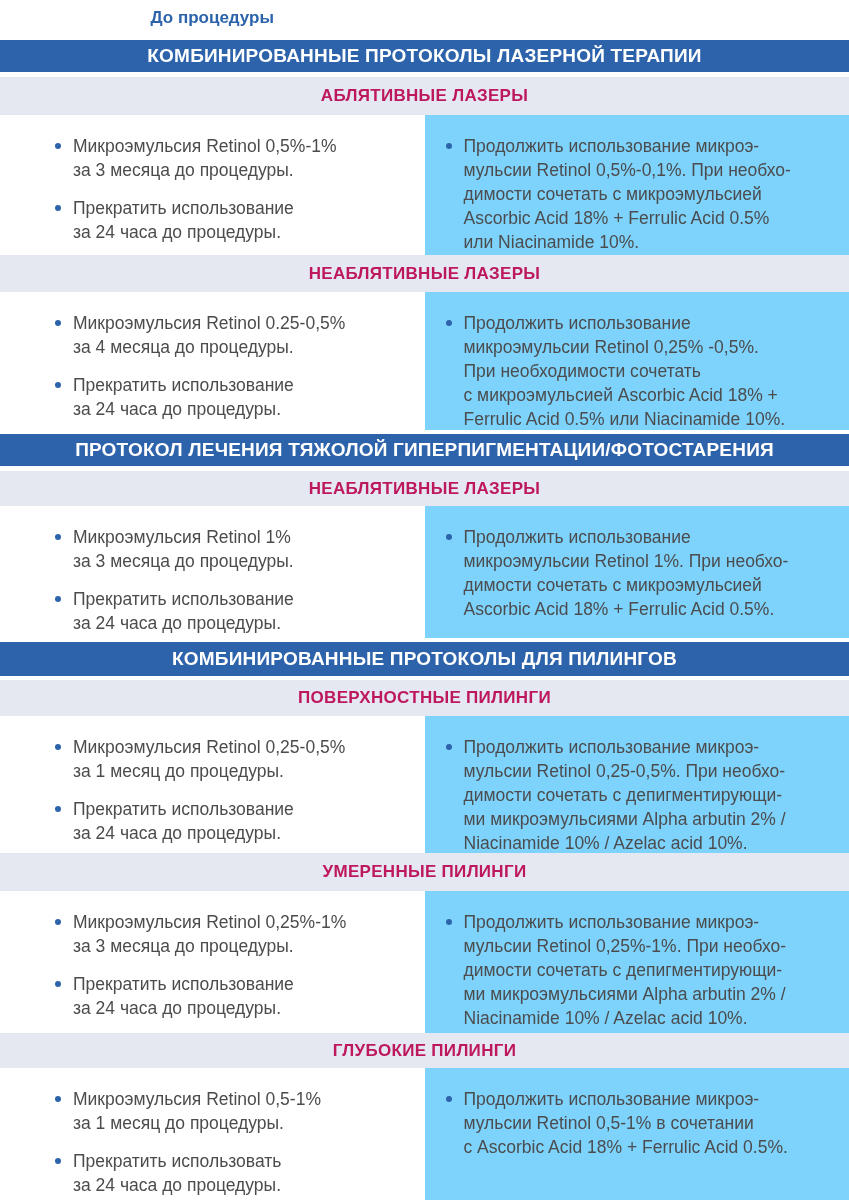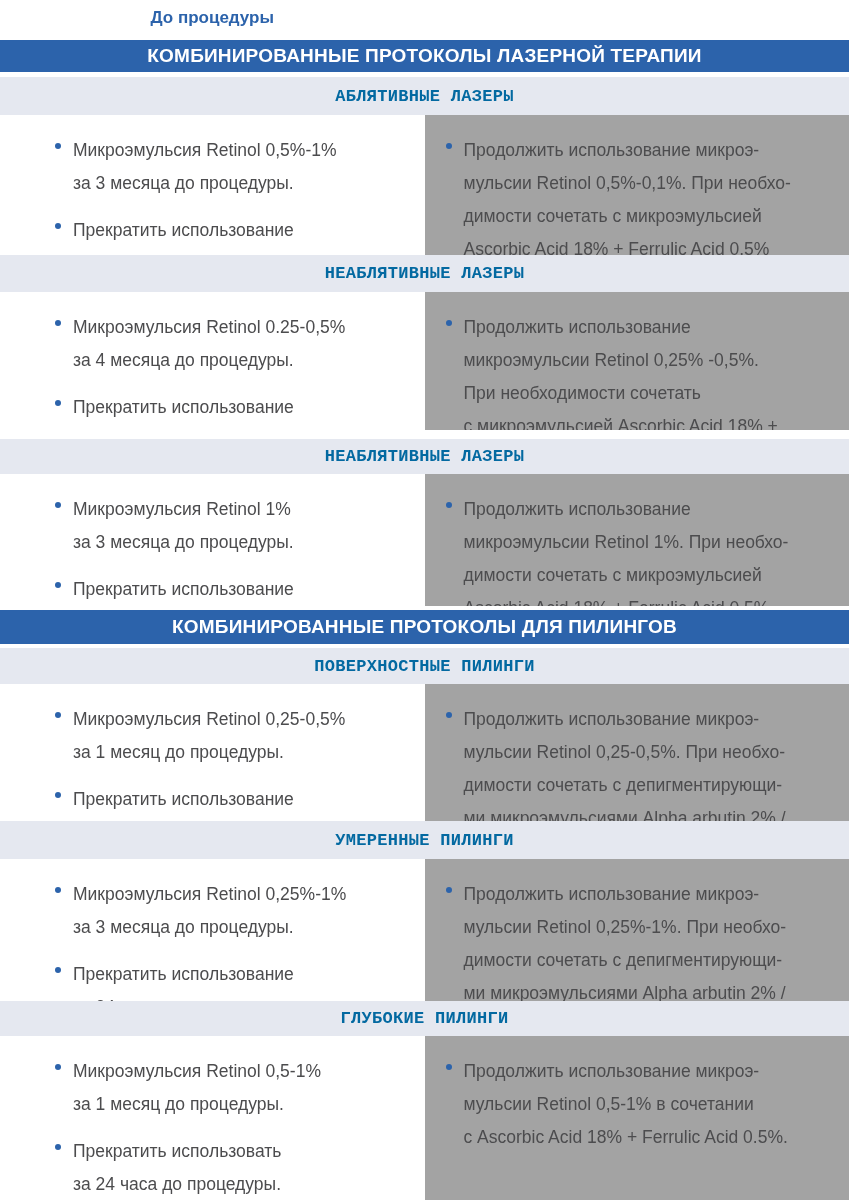--- a/index.html
+++ b/index.html
@@ -36,47 +36,46 @@
     font-weight: bold;
     font-size: 19px;
     letter-spacing: 0.2px;
     display: flex; align-items: center; justify-content: center;
     text-transform: uppercase;
   }
   
   .subheader {
     flex: 0 0 auto;
     background: #e5e8f0;
-    color: #0369a1;
+    color: #be185d;
     font-weight: bold;
     font-size: 17px;
     letter-spacing: 0.3px;
     display: flex; align-items: center; justify-content: center;
     text-transform: uppercase;
     text-align: center;
-    font-family: Liberation Mono, monospace;
   }
 
   
   .row { display: flex; flex: 0 0 auto; }
   .row.grow { flex: 1 1 auto; }
   .cell { width: 50%; padding: 19px 10px 10px 55px; }
   .cell.left  { background: #ffffff; }
-  .cell.right { background: #a3a3a3; padding-left: 21px; }
+  .cell.right { background: #7dd3fc; padding-left: 21px; }
   .bullet { display: flex; margin-bottom: 14px; }
   .dot {
     flex: 0 0 auto;
     width: 6px; height: 6px; border-radius: 50%;
     background: #2c63ab;
     margin: 9px 12px 0 0;
   }
   .txt {
     color: #4c4c4e;
     font-size: 17.5px;
-    line-height: 33px;
+    line-height: 24px;
     white-space: pre-line;
   }
 </style>
 </head>
 <body>
 
 <div class="page">
 
   <div class="col-headers">
     <div class="col-header left">
@@ -136,20 +135,21 @@
 микроэмульсии Retinol 0,25% -0,5%.
 При необходимости сочетать
 с микроэмульсией Ascorbic Acid 18% +
 Ferrulic Acid 0.5% или Niacinamide 10%.</span>
       </div>
     </div>
   </div>
 
   <div class="gap g4"></div>
 
+  <div class="banner" style="height:32px">ПРОТОКОЛ ЛЕЧЕНИЯ ТЯЖОЛОЙ ГИПЕРПИГМЕНТАЦИИ/ФОТОСТАРЕНИЯ</div>
   <div class="gap g5"></div>
 
   <div class="subheader" style="height:35px">НЕАБЛЯТИВНЫЕ ЛАЗЕРЫ</div>
   <div class="row" style="height:132px">
     <div class="cell left">
       <div class="bullet">
         <span class="dot"></span>
         <span class="txt">Микроэмульсия Retinol 1%
 за 3 месяца до процедуры.</span>
       </div>

